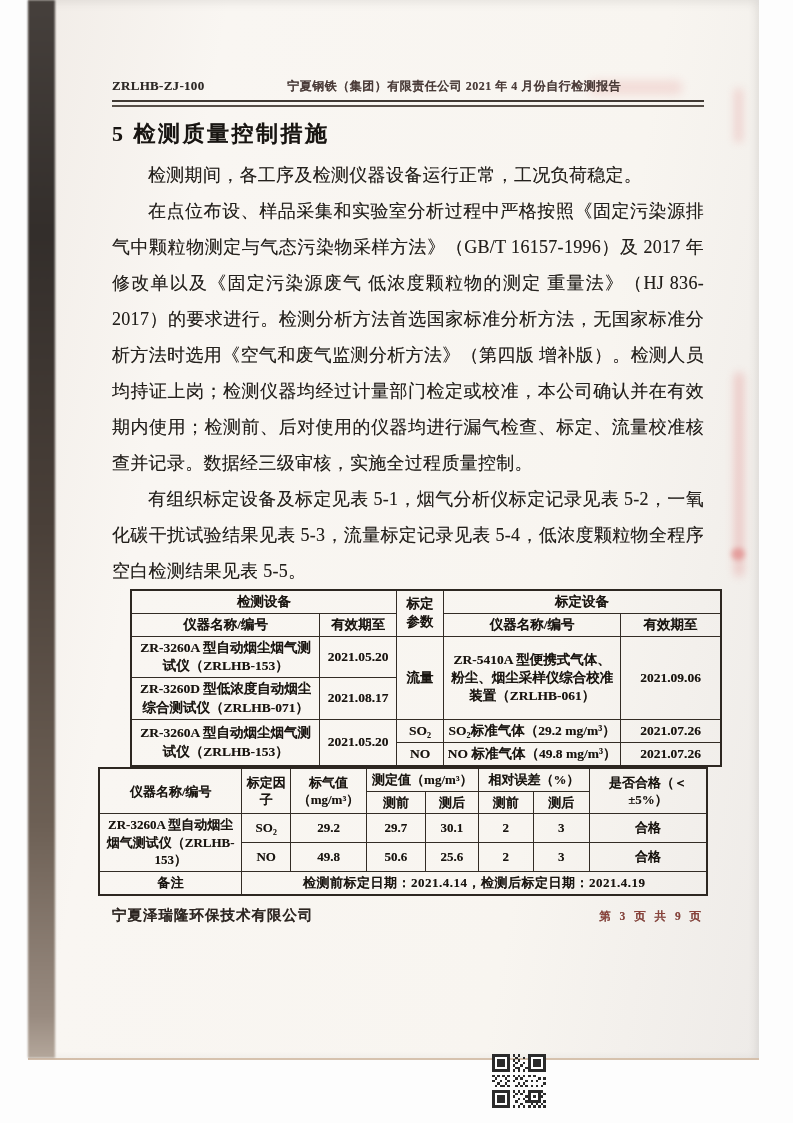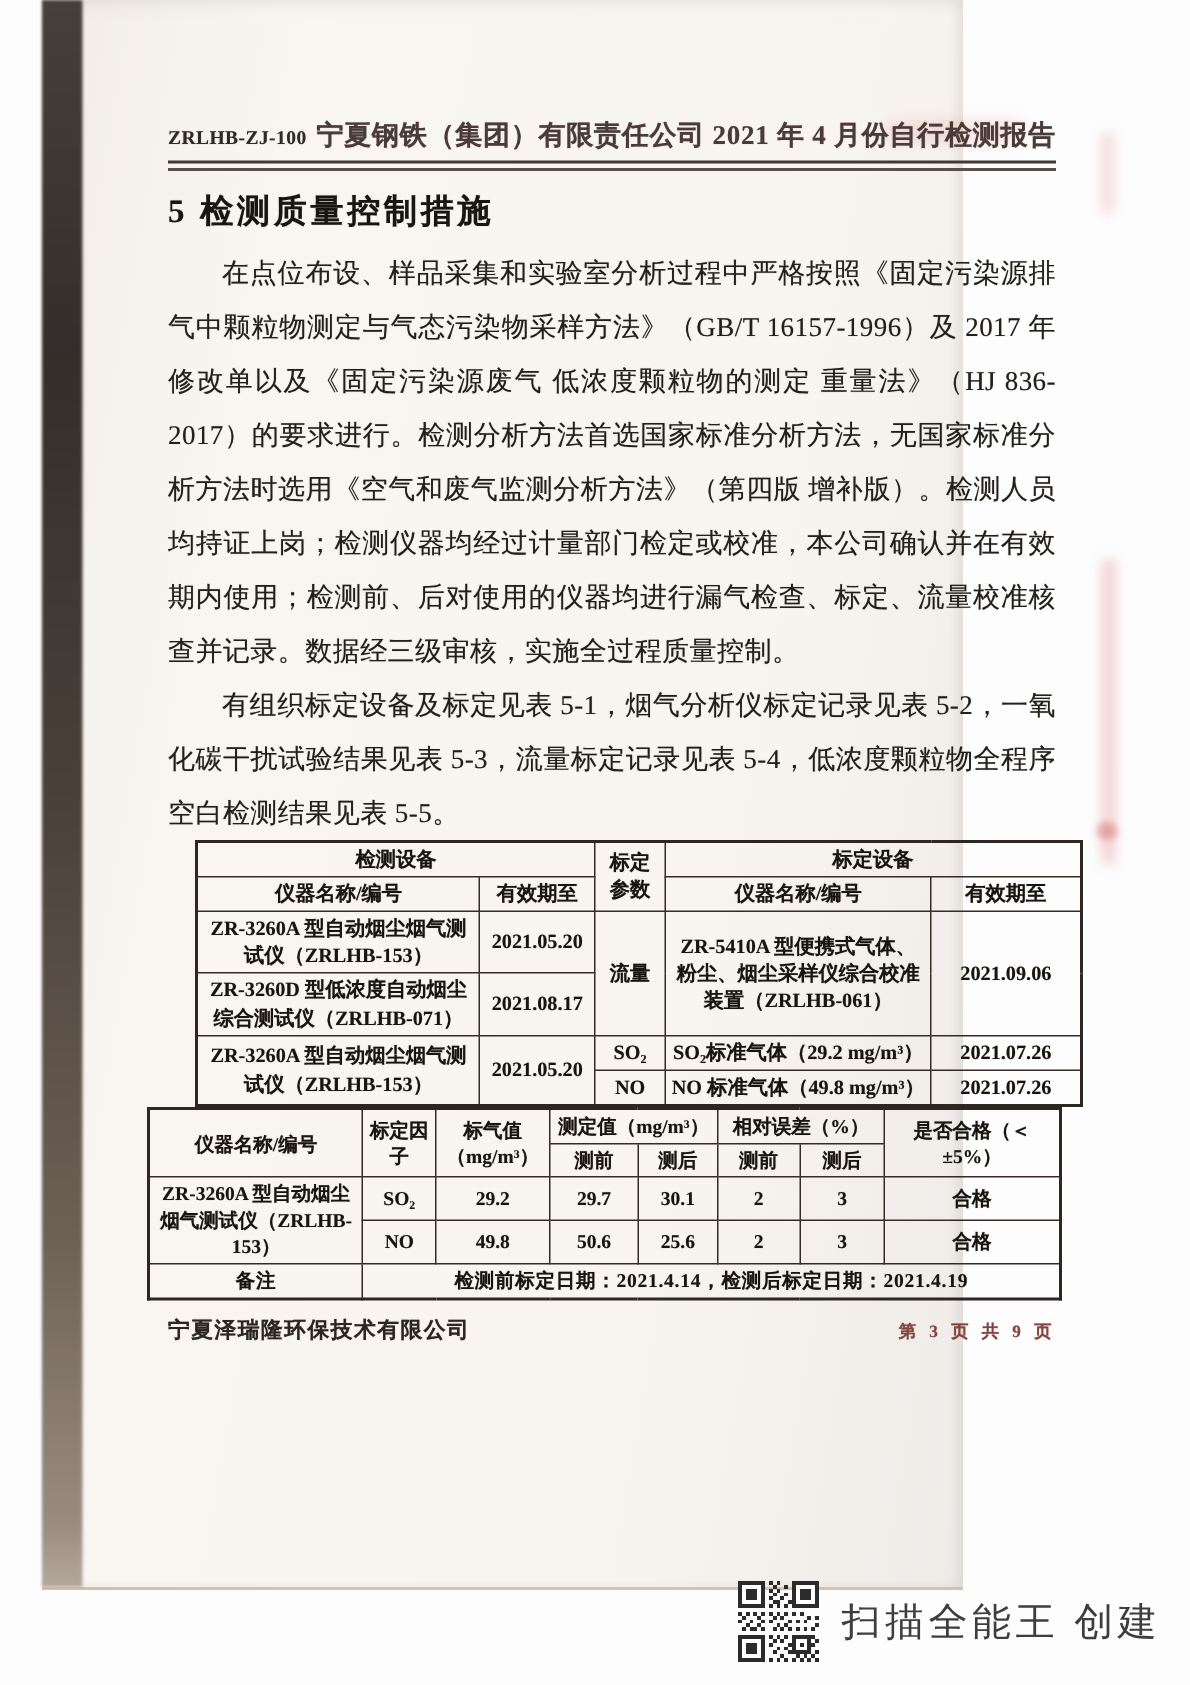--- a/index.html
+++ b/index.html
@@ -3,37 +3,37 @@
 <meta charset="utf-8">
 <style>
   html,body{margin:0;padding:0;}
   body{
     width:793px;height:1123px;position:relative;overflow:hidden;
     background:#fdfdfd;
     font-family:"Liberation Serif","DejaVu Serif",serif;
   }
   
   .paper{
-    position:absolute;left:28px;top:0;width:614px;height:1058px;
+    position:absolute;left:28px;top:0;width:731px;height:1058px;
     background:linear-gradient(100deg,#f1ece7 0%,#f9f6f2 22%,#f8f5f0 70%,#eeebe8 100%);
     box-shadow:inset -4px 0 8px rgba(0,0,0,0.06), inset 0 6px 10px rgba(0,0,0,0.03);
     border-bottom:2px solid rgba(186,152,118,0.55);
   }
   .edge-shadow{
     position:absolute;left:0;top:0;width:27px;height:100%;
     background:linear-gradient(to bottom,#46403c 0%,#332e2b 22%,#4a4039 50%,#6d6055 78%,#998b80 96%,#b4a79b 100%);
     filter:blur(1.2px);
   }
   .content{position:absolute;left:84px;top:0;width:592px;color:#201d1a;}
   .content *{text-shadow:0 0 0.6px rgba(40,32,26,0.45);}
 
   
   .doc-header{display:flex;align-items:baseline;padding-top:78px;font-size:13px;font-weight:bold;}
   .doc-code{color:#2e2a27;letter-spacing:0.3px;white-space:nowrap;}
-  .doc-title{flex:1;text-align:right;color:#4a3b38;font-size:18px;letter-spacing:0.5px;}
+  .doc-title{flex:1;text-align:center;color:#4a3b38;font-size:12px;letter-spacing:0.5px;}
   .header-rule{margin-top:5px;height:2.5px;border-top:2.4px solid #413a34;border-bottom:2px solid #574f48;}
 
   
   h1.section{font-size:22px;margin:12px 0 8px 0;color:#181512;letter-spacing:2.5px;font-weight:bold;}
   p.body-text{font-size:18px;line-height:36px;margin:0;text-align:justify;text-indent:2em;letter-spacing:0.3px;color:#23201c;}
 
   
   .tbl-caption{text-align:center;font-weight:bold;font-size:16px;margin:5px 0 3px 0;color:#141109;letter-spacing:1px;}
   table{width:100%;border-collapse:collapse;table-layout:fixed;color:#18140f;margin-left:18px;}
   table{border:2.4px solid #2d2721;}
@@ -76,20 +76,21 @@
   <div class="content">
 
     <div class="doc-header">
       <span class="doc-code">ZRLHB-ZJ-100</span>
       <span class="doc-title">宁夏钢铁（集团）有限责任公司 2021 年 4 月份自行检测报告</span>
     </div>
     <div class="header-rule"></div>
 
     <h1 class="section">5 检测质量控制措施</h1>
 
+    <p class="body-text">检测期间，各工序及检测仪器设备运行正常，工况负荷稳定。</p>
     <p class="body-text">在点位布设、样品采集和实验室分析过程中严格按照《固定污染源排气中颗粒物测定与气态污染物采样方法》（GB/T 16157-1996）及 2017 年修改单以及《固定污染源废气 低浓度颗粒物的测定 重量法》（HJ 836-2017）的要求进行。检测分析方法首选国家标准分析方法，无国家标准分析方法时选用《空气和废气监测分析方法》（第四版 增补版）。检测人员均持证上岗；检测仪器均经过计量部门检定或校准，本公司确认并在有效期内使用；检测前、后对使用的仪器均进行漏气检查、标定、流量校准核查并记录。数据经三级审核，实施全过程质量控制。</p>
     <p class="body-text">有组织标定设备及标定见表 5-1，烟气分析仪标定记录见表 5-2，一氧化碳干扰试验结果见表 5-3，流量标定记录见表 5-4，低浓度颗粒物全程序空白检测结果见表 5-5。</p>
 
 
     <table class="t51">
       <colgroup>
         <col style="width:32%">
           <col style="width:13%">
           <col style="width:8%">
           <col style="width:30%">
@@ -291,14 +292,13 @@
           <rect x="8" y="20" width="1" height="1"></rect>
           <rect x="10" y="20" width="1" height="1"></rect>
           <rect x="12" y="20" width="1" height="1"></rect>
           <rect x="14" y="20" width="1" height="1"></rect>
           <rect x="16" y="20" width="1" height="1"></rect>
           <rect x="18" y="20" width="1" height="1"></rect>
           <rect x="20" y="20" width="1" height="1"></rect>
         </g>
     </svg>
   </span>
-  <span class="wm-label">扫描全能王 创建</span>
 </div>
 
 </body></html>

